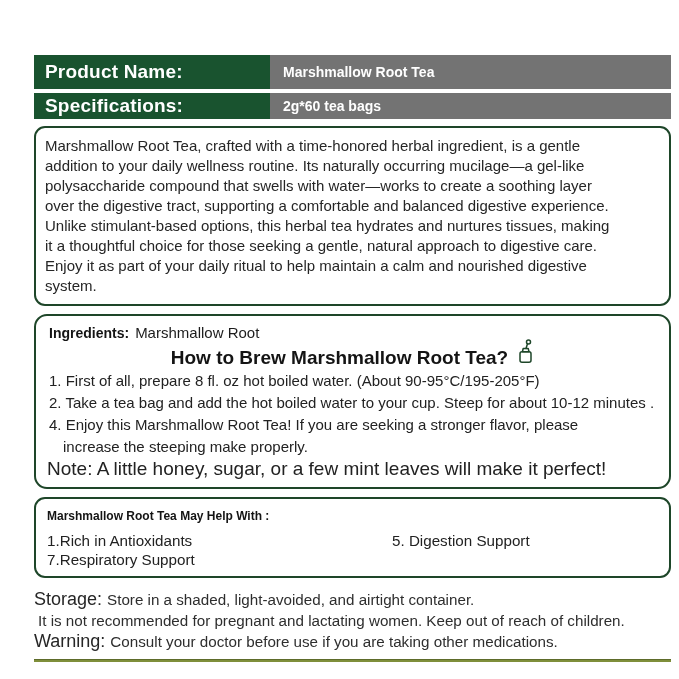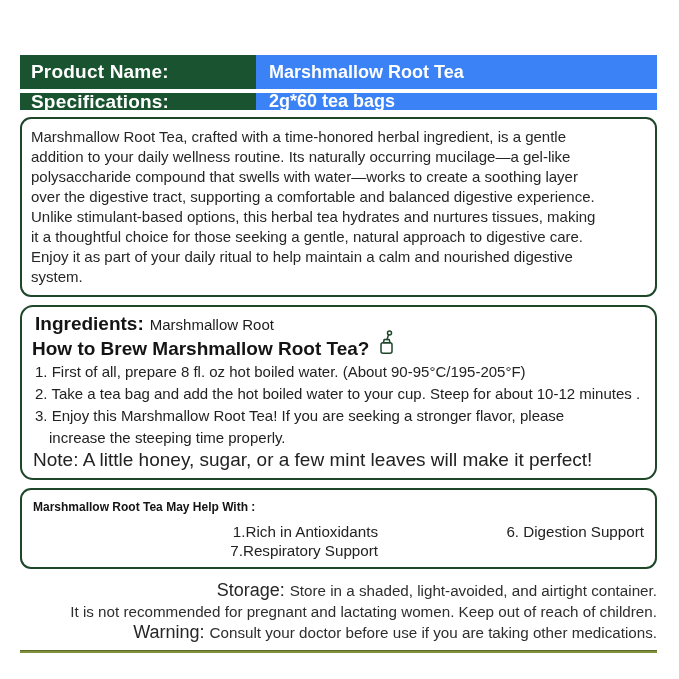--- a/index.html
+++ b/index.html
@@ -4,71 +4,70 @@
 <style>
   * { margin:0; padding:0; box-sizing:border-box; }
   html,body { background:#ffffff; }
   body {
     width:679px; height:679px;
     font-family:"Liberation Sans", sans-serif;
     color:#2b2b2b;
     position:relative;
     overflow:hidden;
   }
-  .content { position:absolute; left:20px; top:55px; width:637px; }
+  .content { position:absolute; left:34px; top:55px; width:637px; }
 
   
   .hdr-row { display:flex; margin-bottom:4px; }
-  .hdr-row.row2 { height:17px; }
+  .hdr-row.row2 { height:26px; }
   .hdr-row.row1 { height:34px; }
   .hdr-label {
     width:236px; background:#19532f; color:#ffffff;
     font-weight:700; font-size:19px;
     display:flex; align-items:center; padding-left:11px;
     letter-spacing:0.2px;
   }
   .hdr-value {
-    flex:1; background:#3b82f6; color:#ffffff;
-    font-weight:700; font-size:18px;
+    flex:1; background:#737373; color:#ffffff;
+    font-weight:700; font-size:14px;
     display:flex; align-items:center; padding-left:13px;
   }
 
   
   .box { border:2px solid #1e4629; border-radius:11px; }
 
   .box.desc {
     margin-top:7px;
     padding:8px 9px;
     font-size:15px; line-height:20px;
     color:#262626;
     white-space:pre-line;
   }
 
   .box.brew-box { margin-top:8px; padding:5px 10px 7px; border-radius:13px; }
   .ing-line { font-size:15px; color:#1c1c1c; padding-left:3px; line-height:23px; }
-  .ing-line .lbl { font-size:19px; font-weight:600; color:#141414; margin-right:6px; }
+  .ing-line .lbl { font-size:14px; font-weight:600; color:#141414; margin-right:6px; }
   .brew-heading {
     display:flex; align-items:center; gap:9px;
-    font-size:19px; font-weight:600; color:#141414; line-height:25px;
+    font-size:19px; font-weight:600; color:#141414; line-height:25px;justify-content:center;
   }
   .step { font-size:15px; line-height:22px; color:#222222; padding-left:3px; }
   .step.nowrap { white-space:nowrap; }
   .step.cont { padding-left:17px; }
   .note-line { font-size:19px; line-height:22px; color:#222222; padding-left:1px; }
 
   .box.benefits { margin-top:8px; padding:5px 11px 7px; }
   .benefits-heading { font-size:12px; font-weight:600; color:#141414; line-height:25px; }
   .benefits-grid {
     display:grid; grid-template-columns:345px 1fr;
     font-size:15.2px; line-height:19px; color:#222222;
     margin-top:2px;
-    text-align:right;
   }
 
-  .footer { margin-top:11px; color:#2e2e2e;text-align:right; }
+  .footer { margin-top:11px; color:#2e2e2e; }
   .footer .line { font-size:15.2px; line-height:21px; }
   .footer .lbl { font-size:18px; margin-right:5px; color:#262626; }
   .footer .line3 { padding-left:4px; }
 
   .bottom-rule {
     margin-top:7px; height:3px;
     background:#7f8f3b; border-top:1px solid #5d6b2a;
   }
 
   .teabag-icon { display:inline-block; margin-top:-6px; }
@@ -108,30 +107,30 @@
             <circle cx="11.5" cy="3" r="2"></circle>
             <path d="M10.5 4.8 L9 9.5"></path>
             <path d="M6.2 9.5 h5 l0.8 3.2 h-6.6 z"></path>
             <rect x="3" y="12.7" width="11" height="10.5" rx="2"></rect>
           </g>
         </svg>
       </span>
     </div>
     <div class="step">1. First of all, prepare 8 fl. oz hot boiled water. (About 90-95°C/195-205°F)</div>
     <div class="step nowrap">2. Take a tea bag and add the hot boiled water to your cup. Steep for about 10-12 minutes .</div>
-    <div class="step">3. Enjoy this Marshmallow Root Tea! If you are seeking a stronger flavor, please</div>
-    <div class="step cont">increase the steeping time properly.</div>
+    <div class="step">4. Enjoy this Marshmallow Root Tea! If you are seeking a stronger flavor, please</div>
+    <div class="step cont">increase the steeping make properly.</div>
     <div class="note-line">Note: A little honey, sugar, or a few mint leaves will make it perfect!</div>
   </div>
 
   <div class="box benefits">
     <div class="benefits-heading">Marshmallow Root Tea May Help With :</div>
     <div class="benefits-grid">
       <div>1.Rich in Antioxidants</div>
-      <div>6. Digestion Support</div>
+      <div>5. Digestion Support</div>
       <div>7.Respiratory Support</div>
     </div>
   </div>
 
   <div class="footer">
     <div class="line">
       <span class="lbl">Storage:</span><span>Store in a shaded, light-avoided, and airtight container.</span>
     </div>
     <div class="line line3">It is not recommended for pregnant and lactating women. Keep out of reach of children.</div>
     <div class="line">

